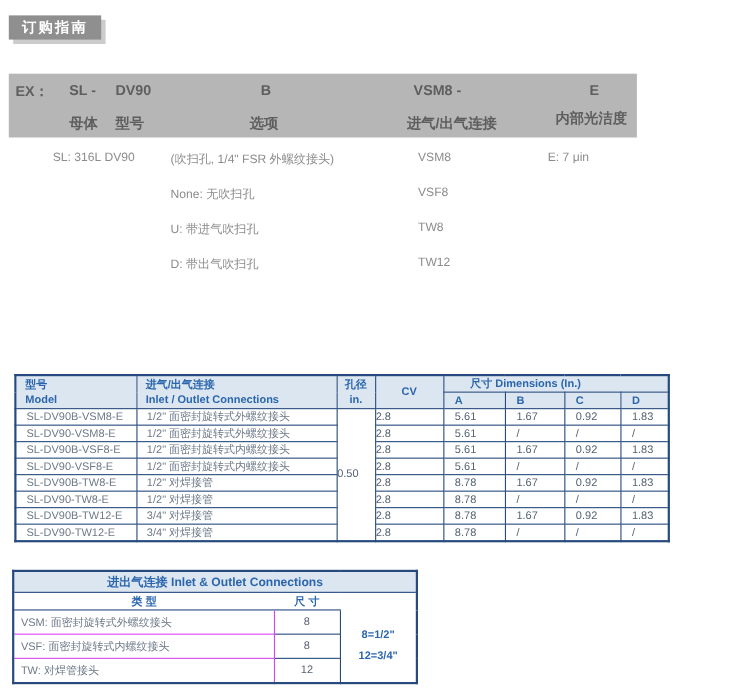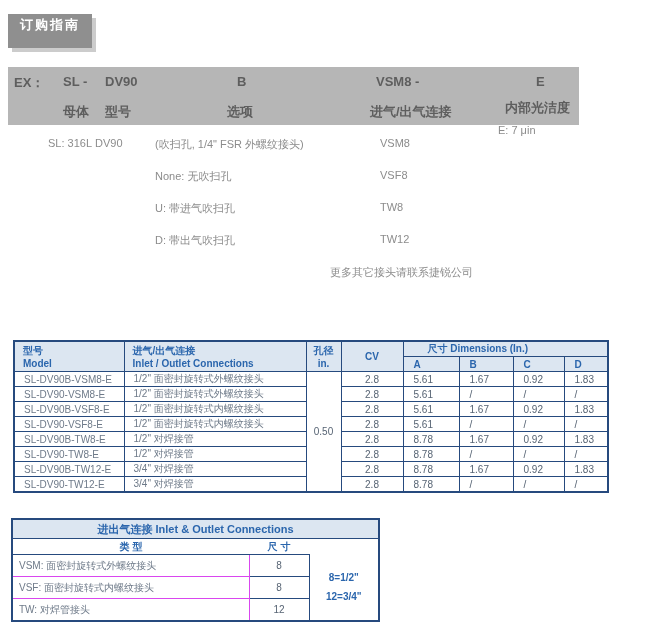--- a/index.html
+++ b/index.html
@@ -1,20 +1,20 @@
 <!DOCTYPE html>
 <html><head>
 <meta charset="utf-8">
 <style>
   html,body{margin:0;padding:0;background:#ffffff;}
   body{font-family:"Liberation Sans","DejaVu Sans",sans-serif;}
   .page{position:relative;width:663px;height:625px;background:#ffffff;overflow:hidden;}
 
   
-  .badge{position:absolute;left:8px;top:14px;height:34px;line-height:22px;
+  .badge{position:absolute;left:8px;top:14px;height:22px;line-height:22px;
     padding:0 12px;background:#8f8f8f;color:#ffffff;font-weight:bold;
     font-size:13px;letter-spacing:2px;box-shadow:4px 4px 0 #cccccc;white-space:nowrap;}
 
   
   .gray-block{position:absolute;left:8px;top:67px;width:571px;height:58px;
     background:#b6b6b6;color:#5e5e5e;font-weight:bold;font-size:13px;}
   .gb{position:absolute;white-space:nowrap;}
 
   
   .opt{position:absolute;font-size:11px;color:#8c8c8c;white-space:nowrap;}
@@ -27,21 +27,21 @@
   .spec-table th,.spec-table td{border:1px solid #264a7e;overflow:hidden;
     white-space:nowrap;padding:0;}
   .spec-table th{background:#dce6f1;color:#2b66ad;font-weight:bold;
     text-align:left;height:14px;padding-left:8px;}
   .spec-table th.dimhead{padding-left:24px;}
   .spec-table th.subdim{padding-left:10px;}
   .spec-table th.cv,.spec-table th.orif{text-align:center;padding-left:0;}
   .spec-table td{height:14px;}
   .spec-table td.txt{padding-left:9px;color:#6e7a89;}
   .spec-table td.num{padding-left:10px;color:#566373;}
-  .spec-table td.cen{text-align:center;color:#566373;}
+  .spec-table td.cen{color:#566373;}
   .hdr-line{line-height:13px;}
 
   
   .conn-table{position:absolute;left:11px;top:518px;width:367px;
     border-collapse:collapse;table-layout:fixed;border:2px solid #264a7e;
     font-size:10px;}
   .conn-table td{padding:0;overflow:hidden;white-space:nowrap;}
   .conn-table td.title{background:#dce6f1;color:#2b66ad;font-weight:bold;
     text-align:center;height:18px;font-size:11px;border-bottom:1px solid #264a7e;}
   .conn-table td.sh{color:#2b66ad;font-weight:bold;text-align:center;height:15px;
@@ -78,22 +78,21 @@
   <div class="opt" style="left:48px;top:137px">SL: 316L</div>
   <div class="opt" style="left:95px;top:137px">DV90</div>
   <div class="opt" style="left:155px;top:137px">(吹扫孔, 1/4" FSR 外螺纹接头)</div>
   <div class="opt" style="left:155px;top:169px">None: 无吹扫孔</div>
   <div class="opt" style="left:155px;top:201px">U: 带进气吹扫孔</div>
   <div class="opt" style="left:155px;top:233px">D: 带出气吹扫孔</div>
   <div class="opt ctr" style="left:380px;top:137px">VSM8</div>
   <div class="opt ctr" style="left:380px;top:169px">VSF8</div>
   <div class="opt ctr" style="left:380px;top:201px">TW8</div>
   <div class="opt ctr" style="left:380px;top:233px">TW12</div>
-  <div class="opt" style="left:498px;top:124px">E: 7 μin</div>
-  <div class="opt" style="left:330px;top:265px">更多其它接头请联系捷锐公司</div>
+  <div class="opt" style="left:498px;top:137px">E: 7 μin</div>
 
   <table class="spec-table">
     <colgroup>
       <col style="width:110px">
         <col style="width:182px">
         <col style="width:35px">
         <col style="width:62px">
       <col style="width:56px">
         <col style="width:54px">
         <col style="width:51px">

